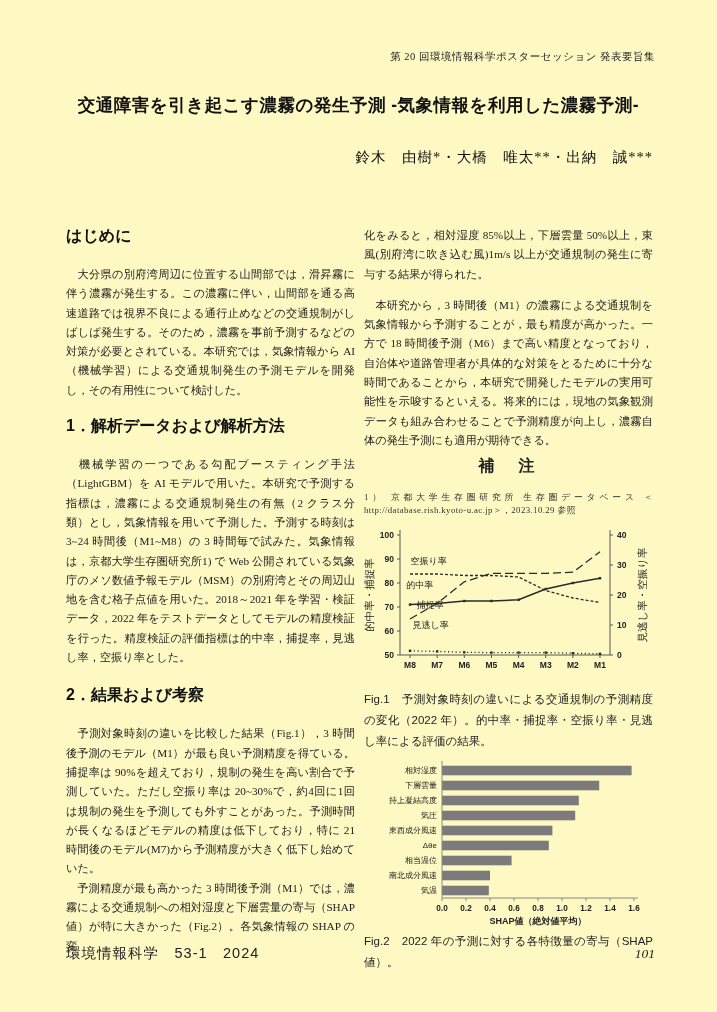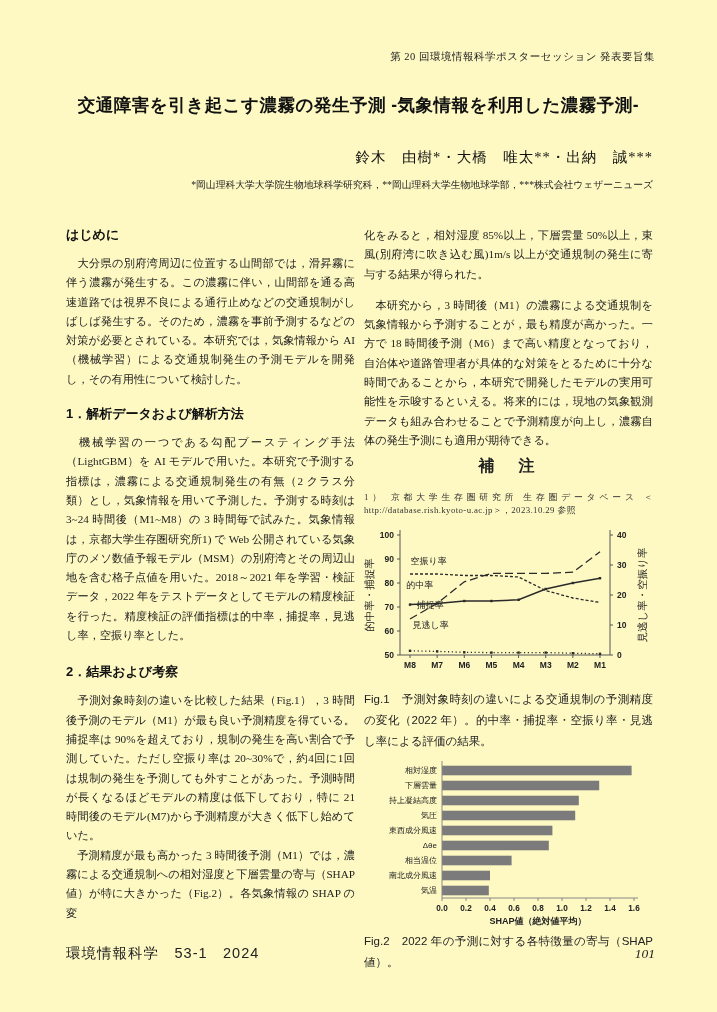--- a/index.html
+++ b/index.html
@@ -10,23 +10,23 @@
   .title{position:absolute;top:93px;left:0;right:0;margin:0;text-align:center;
         font-size:17.5px;font-weight:bold;letter-spacing:.5px;
         font-family:"Liberation Sans","DejaVu Sans",sans-serif;color:#111;}
   .authors{position:absolute;top:148px;right:64px;font-size:14.5px;letter-spacing:1px;color:#111;}
   .affiliation{position:absolute;top:179px;right:64px;font-size:9.8px;color:#222;}
   .col{position:absolute;top:226px;width:289px;}
   .col-left{left:66px;}
   .col-right{left:364px;}
   .body{margin:0;font-size:11.2px;line-height:19.3px;text-align:justify;text-justify:inter-ideograph;color:#1c1c1c;}
   .p-gap{margin-top:14px;}
-  h2.sec{margin:16px 0 0 0;font-size:13px;font-weight:bold;
+  h2.sec{margin:16px 0 0 0;font-size:16px;font-weight:bold;
         font-family:"Liberation Sans","DejaVu Sans",sans-serif;color:#111;}
-  h2.sec + .body{margin-top:10px;}
+  h2.sec + .body{margin-top:18px;}
   .note-heading{margin-top:6px;text-align:center;font-size:16px;font-weight:bold;
         font-family:"Liberation Sans","DejaVu Sans",sans-serif;letter-spacing:4px;color:#222;}
   .note-text{margin:14px 0 0 0;font-size:8.8px;line-height:12.5px;letter-spacing:.4px;
         text-align:justify;color:#333;}
   .fig-svg{display:block;margin-top:5px;}
   .caption{margin:2px 0 0 0;font-size:11.5px;line-height:21px;text-align:justify;
         font-family:"Liberation Sans","DejaVu Sans",sans-serif;color:#222;}
   .footer{position:absolute;left:66px;right:62px;top:944px;display:flex;
         justify-content:space-between;align-items:baseline;}
   .footer-journal{font-size:14.5px;letter-spacing:1px;
@@ -37,21 +37,20 @@
 </head>
 <body>
 
 <div class="page">
 
   <div class="header-line">第 20 回環境情報科学ポスターセッション 発表要旨集</div>
 
   <h1 class="title">交通障害を引き起こす濃霧の発生予測 -気象情報を利用した濃霧予測-</h1>
 
   <div class="authors">鈴木　由樹*・大橋　唯太**・出納　誠***</div>
-  <div class="affiliation">*岡山理科大学大学院生物地球科学研究科，**岡山理科大学生物地球学部，***株式会社ウェザーニューズ</div>
 
   <div class="col col-left">
     <h2 class="sec" style="margin-top:0">はじめに</h2>
     <p class="body p-gap">　大分県の別府湾周辺に位置する山間部では，滑昇霧に伴う濃霧が発生する。この濃霧に伴い，山間部を通る高速道路では視界不良による通行止めなどの交通規制がしばしば発生する。そのため，濃霧を事前予測するなどの対策が必要とされている。本研究では，気象情報から AI（機械学習）による交通規制発生の予測モデルを開発し，その有用性について検討した。</p>
 
     <h2 class="sec">1．解析データおよび解析方法</h2>
     <p class="body">　機械学習の一つである勾配ブースティング手法（LightGBM）を AI モデルで用いた。本研究で予測する指標は，濃霧による交通規制発生の有無（2 クラス分類）とし，気象情報を用いて予測した。予測する時刻は 3~24 時間後（M1~M8）の 3 時間毎で試みた。気象情報は，京都大学生存圏研究所1) で Web 公開されている気象庁のメソ数値予報モデル（MSM）の別府湾とその周辺山地を含む格子点値を用いた。2018～2021 年を学習・検証データ，2022 年をテストデータとしてモデルの精度検証を行った。精度検証の評価指標は的中率，捕捉率，見逃し率，空振り率とした。</p>
 
     <h2 class="sec" style="margin-top:18px">2．結果および考察</h2>
     <p class="body">　予測対象時刻の違いを比較した結果（Fig.1），3 時間後予測のモデル（M1）が最も良い予測精度を得ている。捕捉率は 90%を超えており，規制の発生を高い割合で予測していた。ただし空振り率は 20~30%で，約4回に1回は規制の発生を予測しても外すことがあった。予測時間が長くなるほどモデルの精度は低下しており，特に 21 時間後のモデル(M7)から予測精度が大きく低下し始めていた。</p>

